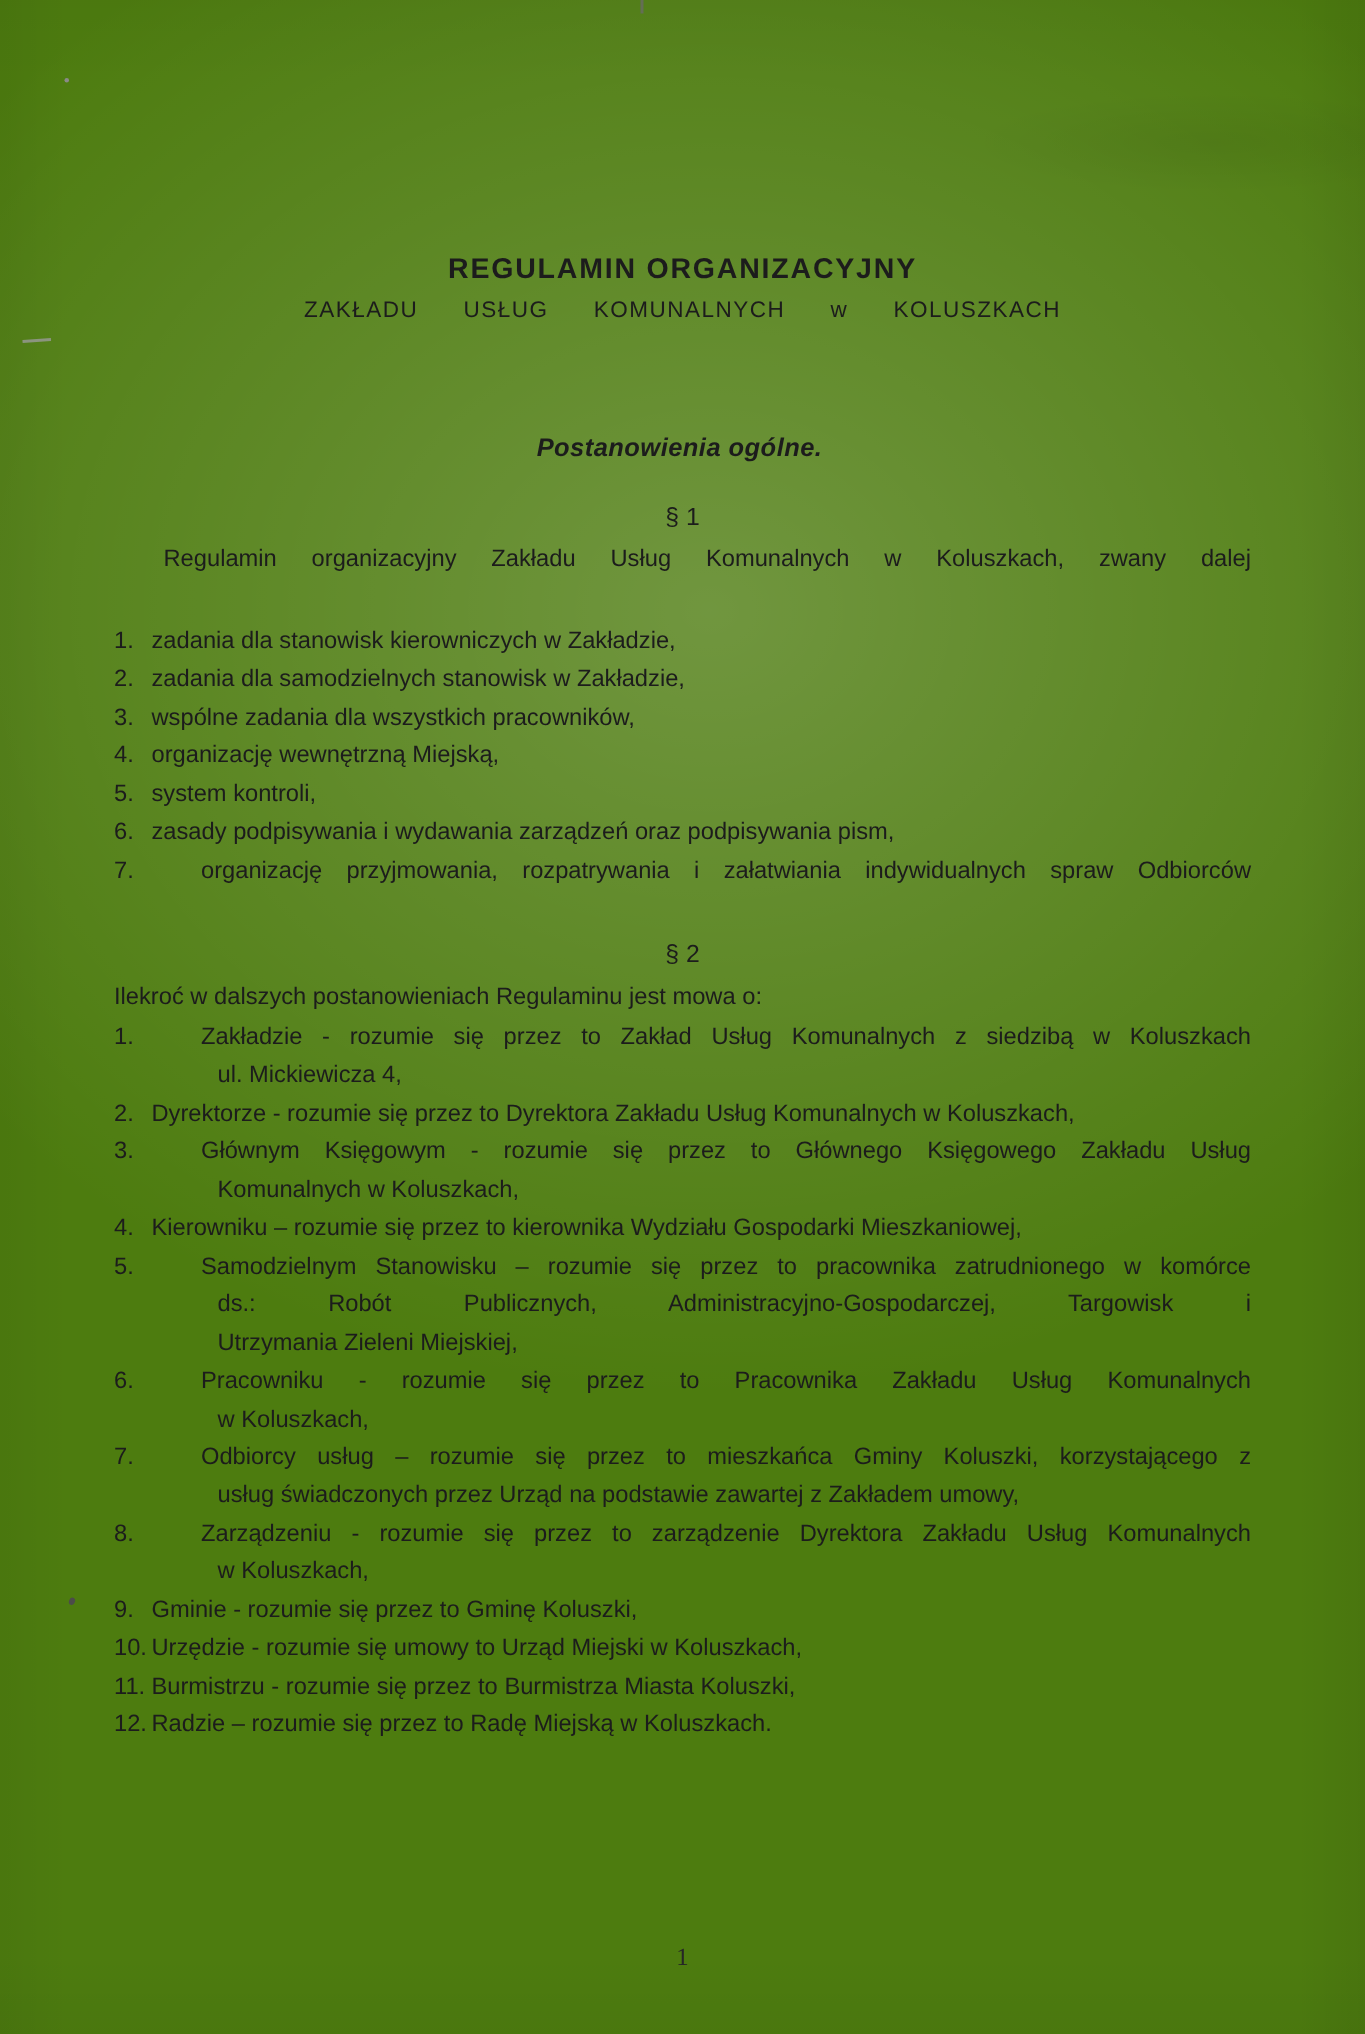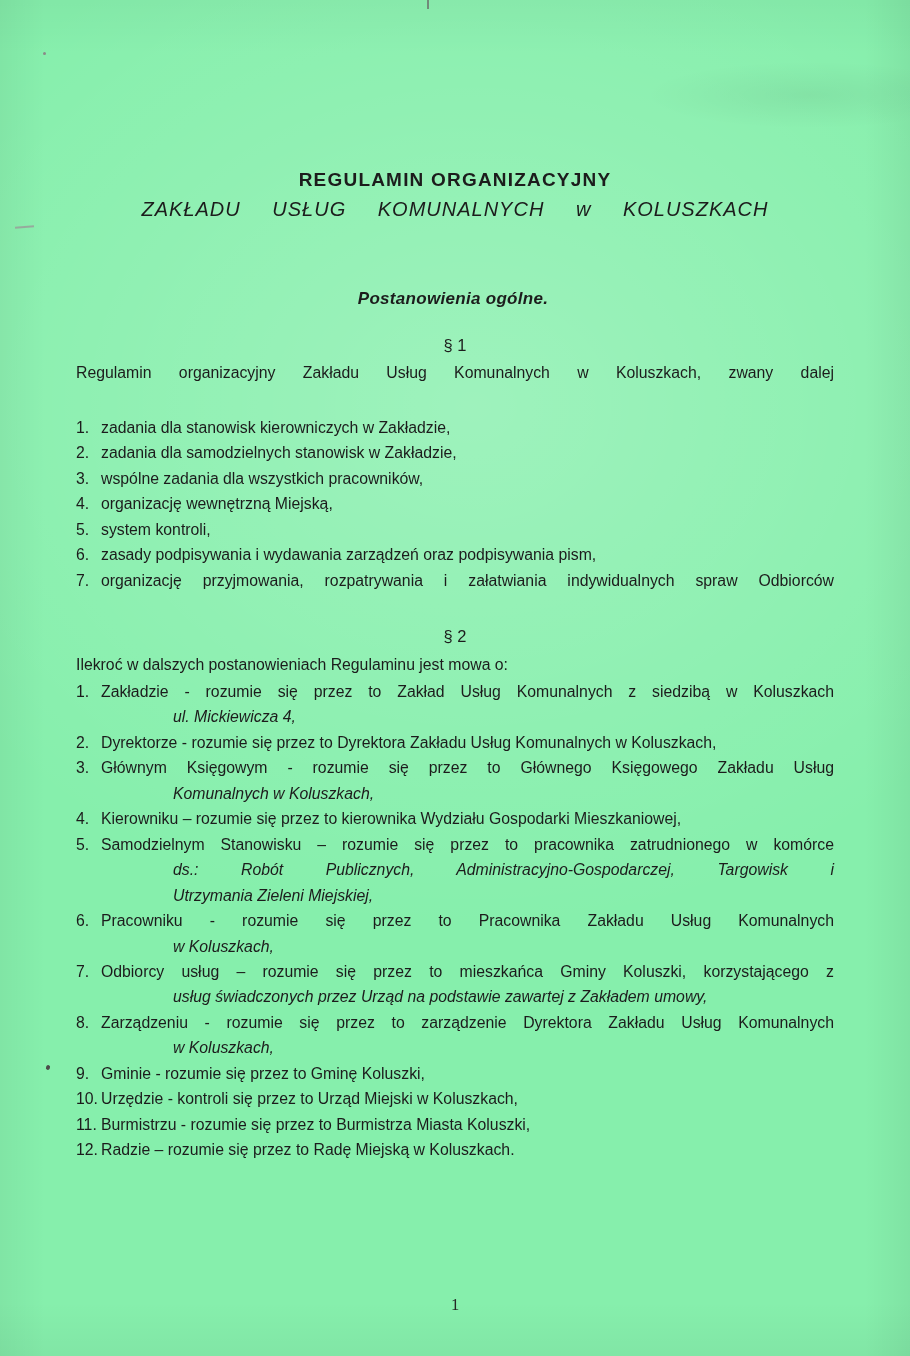--- a/index.html
+++ b/index.html
@@ -1,49 +1,49 @@
 <!DOCTYPE html>
 <html><head>
 <meta charset="utf-8">
 <style>
   html,body{margin:0;padding:0;background:#cfcfcd;}
   .page{
     position:relative;
     width:910px;height:1356px;
     margin:0 auto;
-    background:#86efac;
+    background:#4d7c0f;
     font-family:"Liberation Sans",sans-serif;
     color:#1c1c1c;
     overflow:hidden;
   }
   
   .page::before{
     content:"";position:absolute;inset:0;pointer-events:none;
     background:
       radial-gradient(220px 45px at 810px 95px, rgba(0,0,0,0.055), rgba(0,0,0,0) 75%),
       radial-gradient(900px 750px at 52% 30%, rgba(255,255,255,0.20), rgba(255,255,255,0) 70%),
       linear-gradient(to right, rgba(0,0,0,0.045), rgba(0,0,0,0) 5%, rgba(0,0,0,0) 95%, rgba(0,0,0,0.05)),
       linear-gradient(to bottom, rgba(0,0,0,0.03), rgba(0,0,0,0) 4%, rgba(0,0,0,0) 96%, rgba(0,0,0,0.04));
   }
   .t1{position:absolute;left:0;right:0;top:169px;text-align:center;
       font-size:19px;font-weight:bold;letter-spacing:1.2px;}
   .t2{position:absolute;left:0;right:0;top:198px;text-align:center;
-      font-size:20px;font-style:italic;letter-spacing:1px;word-spacing:25px;}
+      font-size:15px;letter-spacing:1px;word-spacing:25px;}
   .t3{position:absolute;left:0;right:4px;top:289px;text-align:center;
       font-size:17px;font-weight:bold;font-style:italic;letter-spacing:0.3px;}
   .sech{position:absolute;left:0;right:0;text-align:center;font-size:16.5px;}
   .s1h{top:336px;} .s2h{top:627px;}
   .col{position:absolute;left:76px;width:758px;font-size:15.8px;line-height:25.45px;}
   .s1intro{top:360px;} .s1list{top:415px;} .s2intro{top:652px;} .s2list{top:679px;}
-  .j{text-align:justify;text-align-last:justify;}
+  .j{text-align:justify;text-align-last:justify;margin-left:33px;}
   .li{display:flex;align-items:flex-start;}
   .num{flex:0 0 25px;}
   .itx{flex:1;min-width:0;}
   .ln{display:block;}
-  .ind{margin-left:72px;font-style:italic;}
+  .ind{margin-left:44px;}
   .pgn{position:absolute;left:0;right:0;top:1295px;text-align:center;
        font-family:"Liberation Serif",serif;font-size:16.5px;color:#262626;}
   
   .art{position:absolute;pointer-events:none;}
   .a-ttick{left:427px;top:0;width:2px;height:9px;background:#6a6a68;opacity:.75;}
   .a-dot1{left:43px;top:52px;width:3px;height:3px;border-radius:50%;background:#8a8a88;}
   .a-dash{left:15px;top:226px;width:19px;height:2px;background:#9a9a98;transform:rotate(-4deg);opacity:.8;}
   .a-dot2{left:46px;top:1065px;width:4px;height:5px;border-radius:50%;background:#4c4c4a;transform:rotate(20deg);}
 </style>
 </head>
@@ -175,21 +175,21 @@
     </div>
     <div class="li">
       <span class="num">9.</span>
       <div class="itx">
           <div class="ln">Gminie - rozumie się przez to Gminę Koluszki,</div>
         </div>
     </div>
     <div class="li">
       <span class="num">10.</span>
       <div class="itx">
-          <div class="ln">Urzędzie - kontroli się przez to Urząd Miejski w Koluszkach,</div>
+          <div class="ln">Urzędzie - rozumie się umowy to Urząd Miejski w Koluszkach,</div>
         </div>
     </div>
     <div class="li">
       <span class="num">11.</span>
       <div class="itx">
           <div class="ln">Burmistrzu - rozumie się przez to Burmistrza Miasta Koluszki,</div>
         </div>
     </div>
     <div class="li">
       <span class="num">12.</span>

